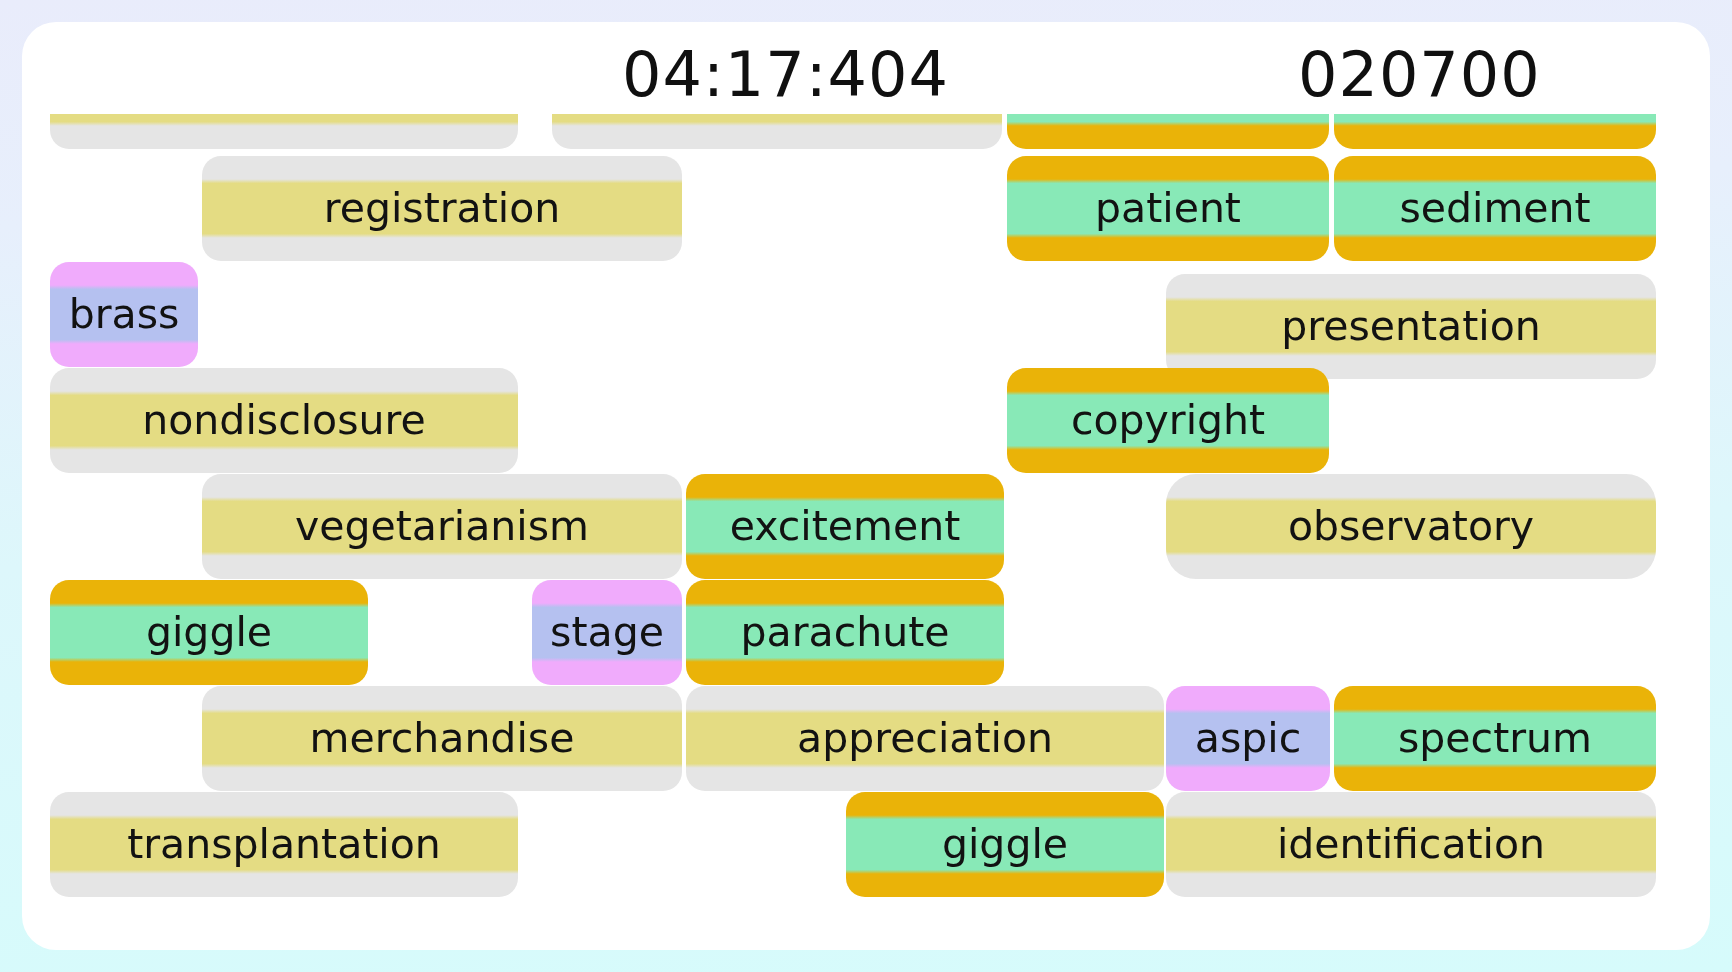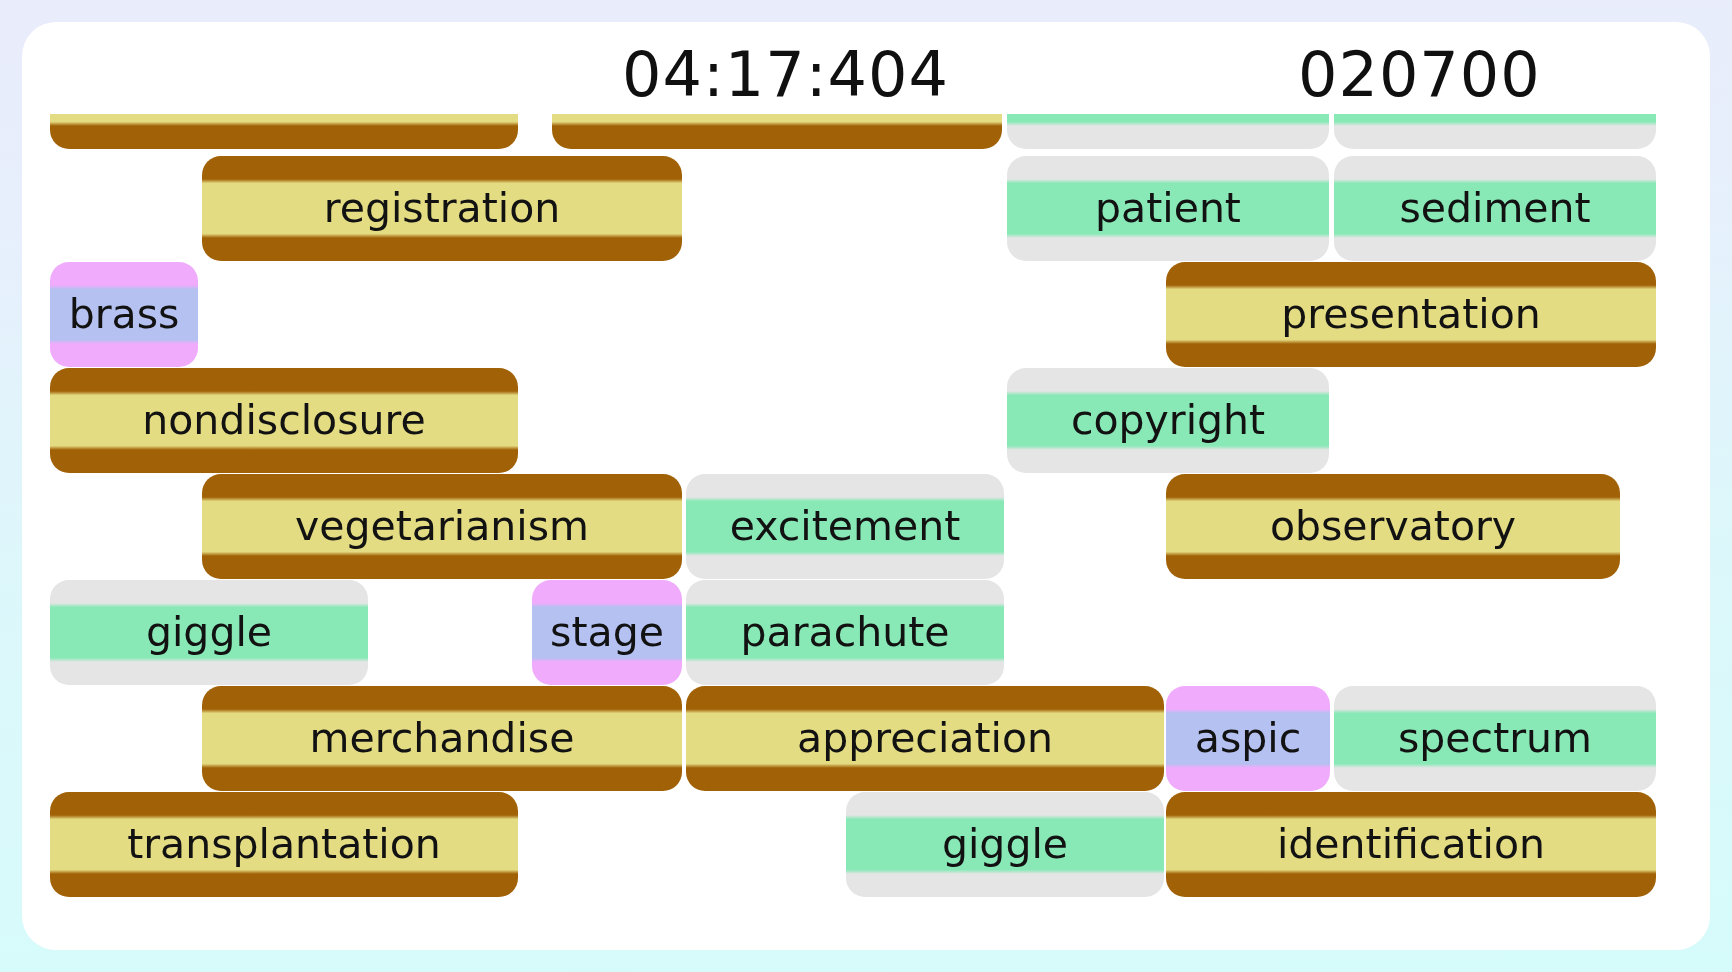--- a/index.html
+++ b/index.html
@@ -26,28 +26,28 @@
   .pill{
     position:absolute;border-radius:19px;
     display:flex;align-items:center;justify-content:center;
     color:#121212;font-size:41px;line-height:41px;
     white-space:nowrap;overflow:hidden;
   }
   .pill .lbl{position:relative;z-index:2;padding:0 6px;}
   .pill::before{
     content:"";position:absolute;left:0;right:0;top:0;bottom:0;z-index:1;
   }
-  .pill.yellow{background:#a16207;}
+  .pill.yellow{background:#e5e5e5;}
   .pill.yellow::before{
     background:linear-gradient(180deg,
       rgba(0,0,0,0) 0%, rgba(0,0,0,0) 22%,
       #e4dc83 26%, #e4dc83 74%,
       rgba(0,0,0,0) 78%, rgba(0,0,0,0) 100%);
   }
-  .pill.green{background:#e5e5e5;}
+  .pill.green{background:#eab308;}
   .pill.green::before{
     background:linear-gradient(180deg,
       rgba(0,0,0,0) 0%, rgba(0,0,0,0) 22%,
       #88e9b7 26%, #88e9b7 74%,
       rgba(0,0,0,0) 78%, rgba(0,0,0,0) 100%);
   }
   .pill.blue{background:#f0abfc;}
   .pill.blue::before{
     background:linear-gradient(180deg,
       rgba(0,0,0,0) 0%, rgba(0,0,0,0) 22%,
@@ -84,36 +84,36 @@
         </div>
         <div class="pill green" style="left: 985px; top: 42px; width: 322px; height: 105px;">
           <span class="lbl">patient</span>
         </div>
         <div class="pill green" style="left: 1312px; top: 42px; width: 322px; height: 105px;">
           <span class="lbl">sediment</span>
         </div>
         <div class="pill blue" style="left: 28px; top: 148px; width: 148px; height: 105px;">
           <span class="lbl">brass</span>
         </div>
-        <div class="pill yellow" style="left: 1144px; top: 148px; width: 490px; height: 105px;">
+        <div class="pill yellow" style="left: 1144px; top: 160px; width: 490px; height: 105px;">
           <span class="lbl">presentation</span>
         </div>
         <div class="pill yellow" style="left: 28px; top: 254px; width: 468px; height: 105px;">
           <span class="lbl">nondisclosure</span>
         </div>
         <div class="pill green" style="left: 985px; top: 254px; width: 322px; height: 105px;">
           <span class="lbl">copyright</span>
         </div>
         <div class="pill yellow" style="left: 180px; top: 360px; width: 480px; height: 105px;">
           <span class="lbl">vegetarianism</span>
         </div>
         <div class="pill green" style="left: 664px; top: 360px; width: 318px; height: 105px;">
           <span class="lbl">excitement</span>
         </div>
-        <div class="pill yellow" style="left: 1144px; top: 360px; width: 454px; height: 105px;">
+        <div class="pill yellow" style="left: 1144px; top: 360px; width: 490px; height: 105px; border-radius: 30px;">
           <span class="lbl">observatory</span>
         </div>
         <div class="pill green" style="left: 28px; top: 466px; width: 318px; height: 105px;">
           <span class="lbl">giggle</span>
         </div>
         <div class="pill blue" style="left: 510px; top: 466px; width: 150px; height: 105px;">
           <span class="lbl">stage</span>
         </div>
         <div class="pill green" style="left: 664px; top: 466px; width: 318px; height: 105px;">
           <span class="lbl">parachute</span>

